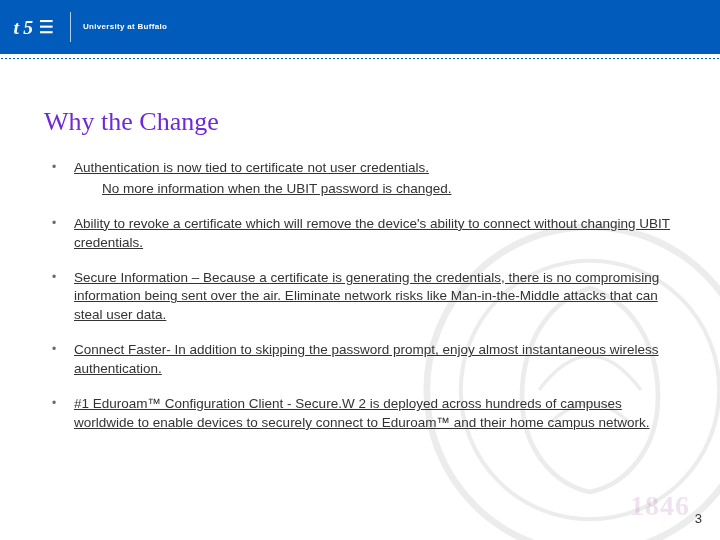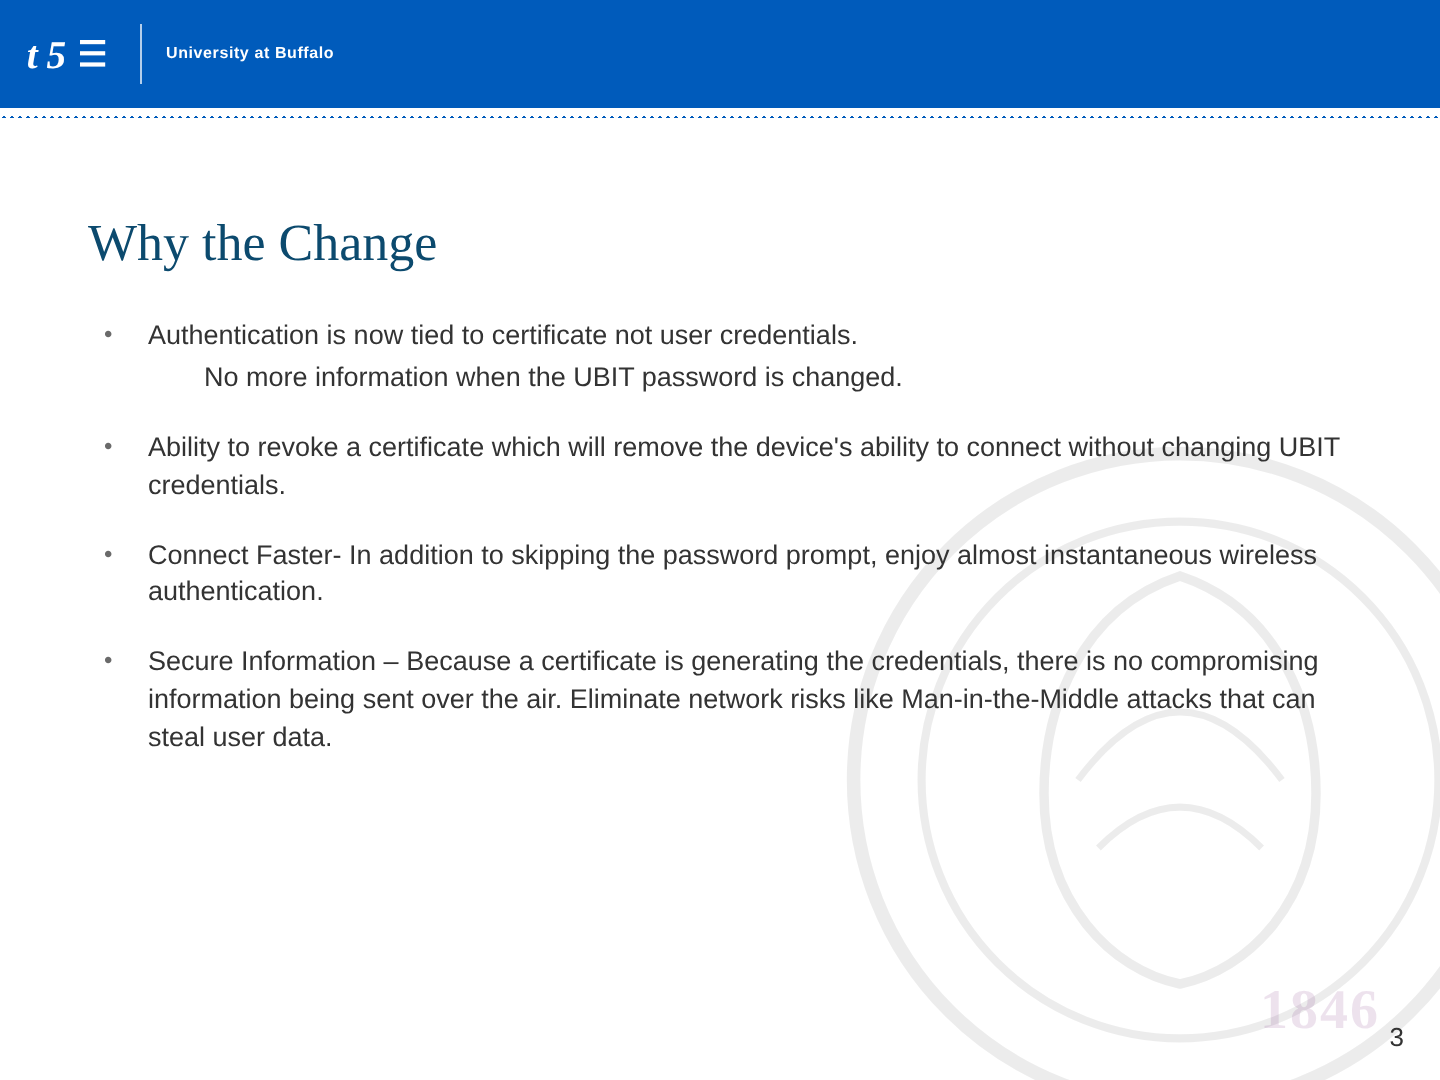--- a/index.html
+++ b/index.html
@@ -91,36 +91,37 @@
     background-position: 0 0;
     margin-top: 3px;
   }
   .content {
     padding: 48px 44px 0 44px;
     box-sizing: border-box;
   }
   .title {
     font-family: Georgia, "Times New Roman", serif;
     font-size: 26px;
-    color: #0c4a6e;
+    color: #6d28d9;
     margin: 0 0 22px 0;
     font-weight: 400;
   }
   ul.bullets {
     list-style: none;
     margin: 0;
     padding: 0;
   }
   ul.bullets > li {
     position: relative;
     padding-left: 30px;
     margin-bottom: 16px;
     font-size: 13.5px;
     line-height: 1.4;
     color: #333;
+    text-decoration: underline;
   }
   ul.bullets > li::before {
     content: "•";
     position: absolute;
     left: 8px;
     top: 0;
     color: #6a6a6a;
     font-size: 12px;
   }
   .sub {
@@ -175,22 +176,25 @@
     <h1 class="title">Why the Change</h1>
     <ul class="bullets">
       <li>
         <span>Authentication is now tied to certificate not user credentials.</span>
         <span class="sub">No more information when the UBIT password is changed.</span>
       </li>
       <li>
         <span>Ability to revoke a certificate which will remove the device's ability to connect without changing UBIT credentials.</span>
       </li>
       <li>
+        <span>Secure Information – Because a certificate is generating the credentials, there is no compromising information being sent over the air. Eliminate network risks like Man-in-the-Middle attacks that can steal user data.</span>
+      </li>
+      <li>
         <span>Connect Faster- In addition to skipping the password prompt, enjoy almost instantaneous wireless authentication.</span>
       </li>
       <li>
-        <span>Secure Information – Because a certificate is generating the credentials, there is no compromising information being sent over the air. Eliminate network risks like Man-in-the-Middle attacks that can steal user data.</span>
+        <span>#1 Eduroam™ Configuration Client - Secure.W 2 is deployed across hundreds of campuses worldwide to enable devices to securely connect to Eduroam™ and their home campus network.</span>
       </li>
     </ul>
   </div>
 
   <div class="pagenum">3</div>
 </div>
 
 </body></html>

